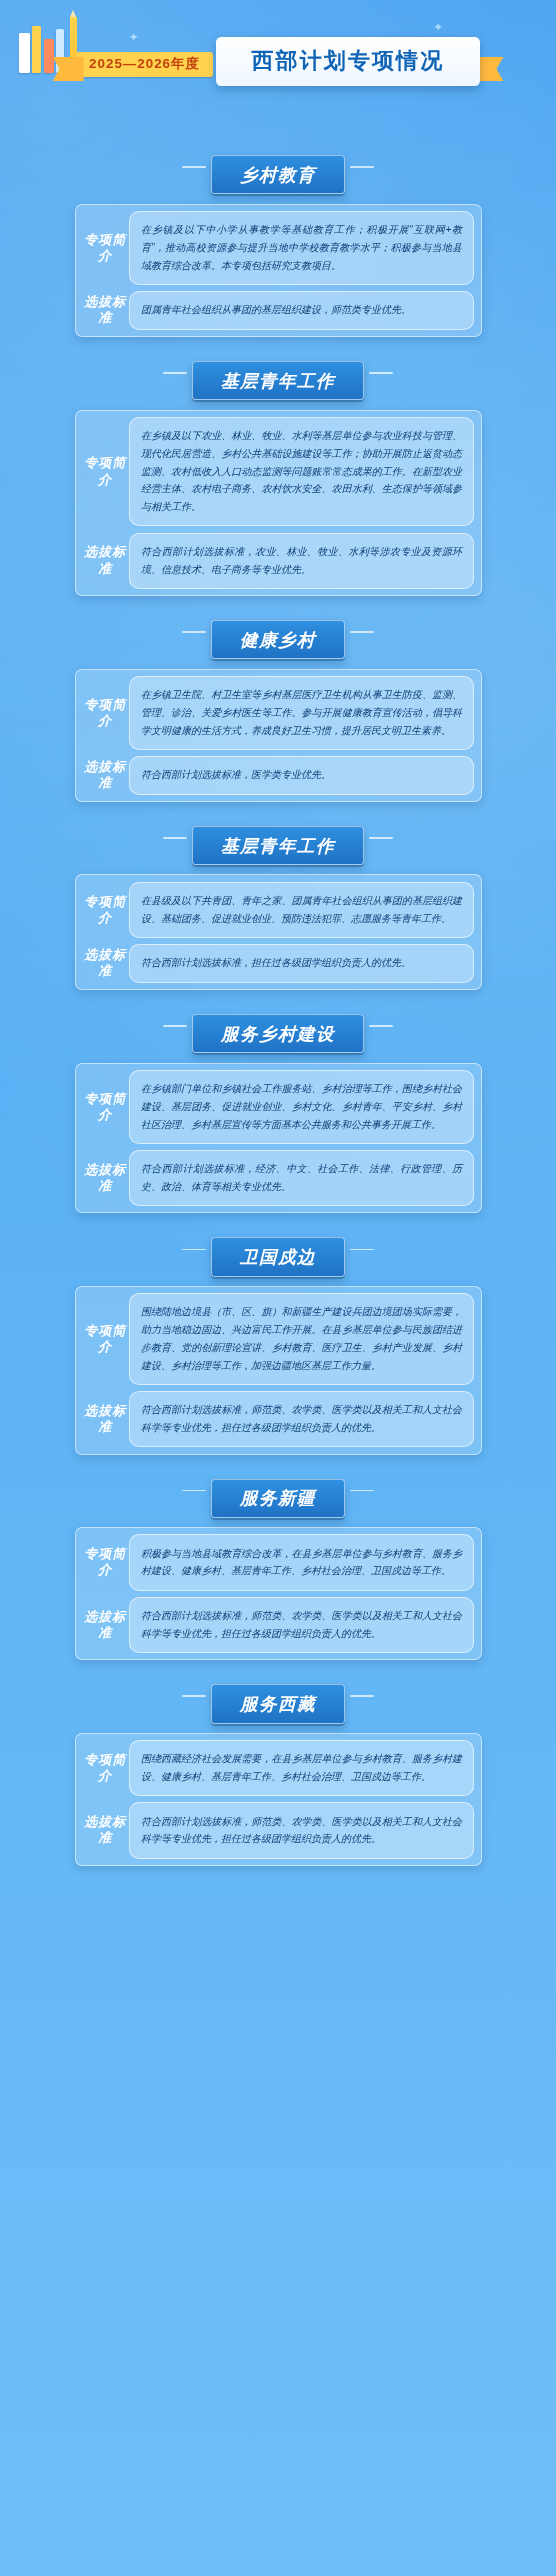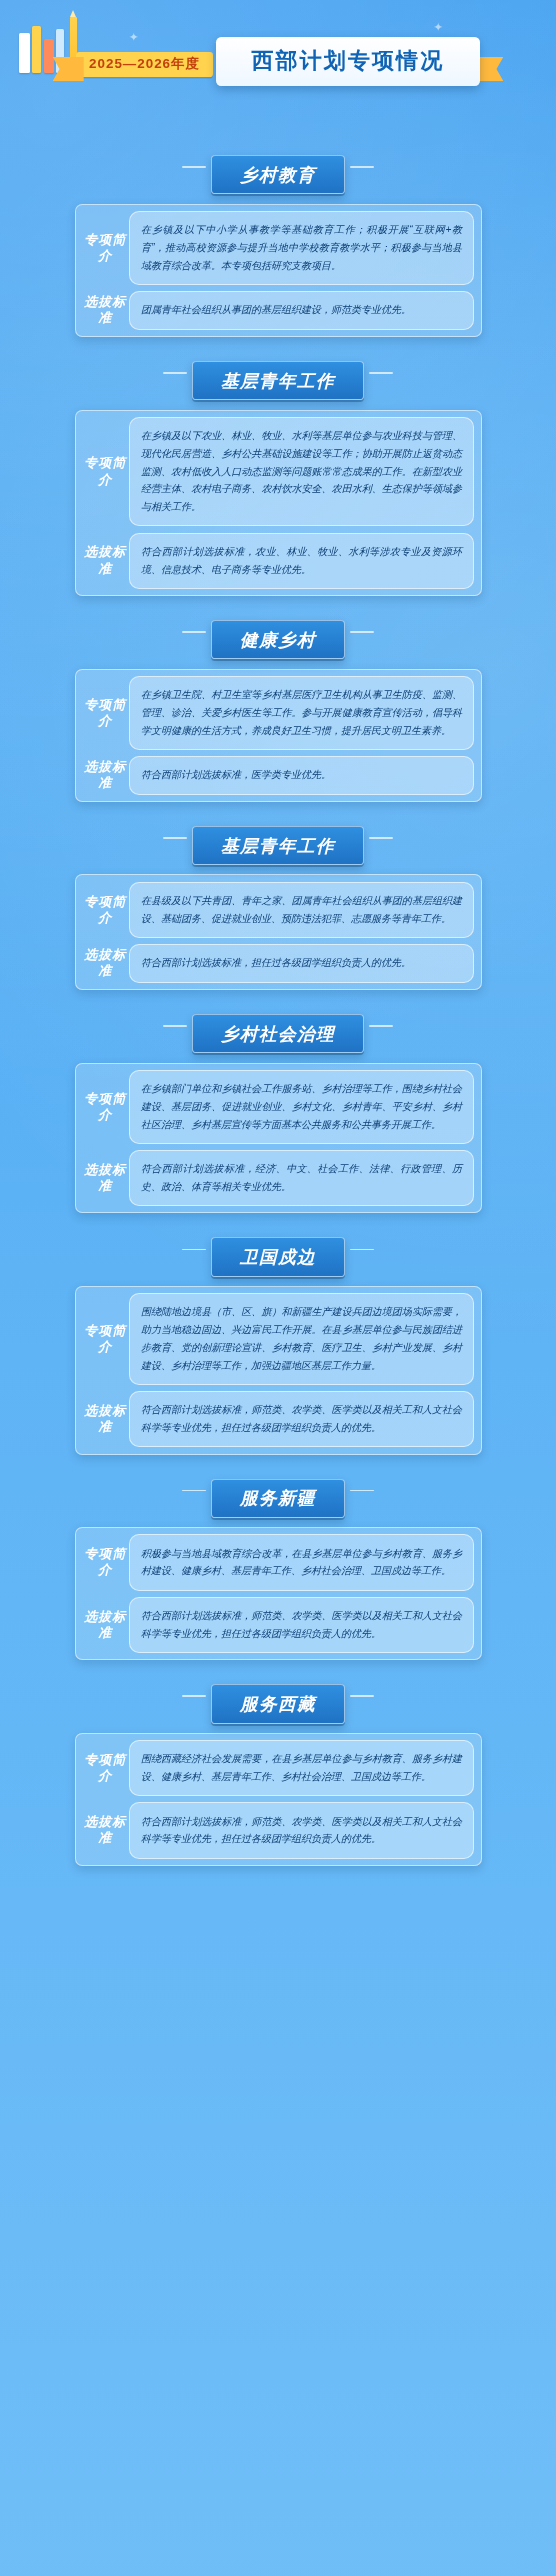--- a/index.html
+++ b/index.html
@@ -264,21 +264,21 @@
       </div>
       <div class="row">
         <div class="row-label">选拔标准</div>
         <div class="row-body">符合西部计划选拔标准，担任过各级团学组织负责人的优先。</div>
       </div>
     </div>
   </div>
 
   <div class="section">
     <div class="section-title-wrap">
-      <span class="section-title">乡村社会治理</span>
+      <span class="section-title">服务乡村建设</span>
     </div>
     <div class="card">
       <div class="row">
         <div class="row-label">专项简介</div>
         <div class="row-body">在乡镇部门单位和乡镇社会工作服务站、乡村治理等工作，围绕乡村社会建设、基层团务、促进就业创业、乡村文化、乡村青年、平安乡村、乡村社区治理、乡村基层宣传等方面基本公共服务和公共事务开展工作。</div>
       </div>
       <div class="row">
         <div class="row-label">选拔标准</div>
         <div class="row-body">符合西部计划选拔标准，经济、中文、社会工作、法律、行政管理、历史、政治、体育等相关专业优先。</div>
       </div>

